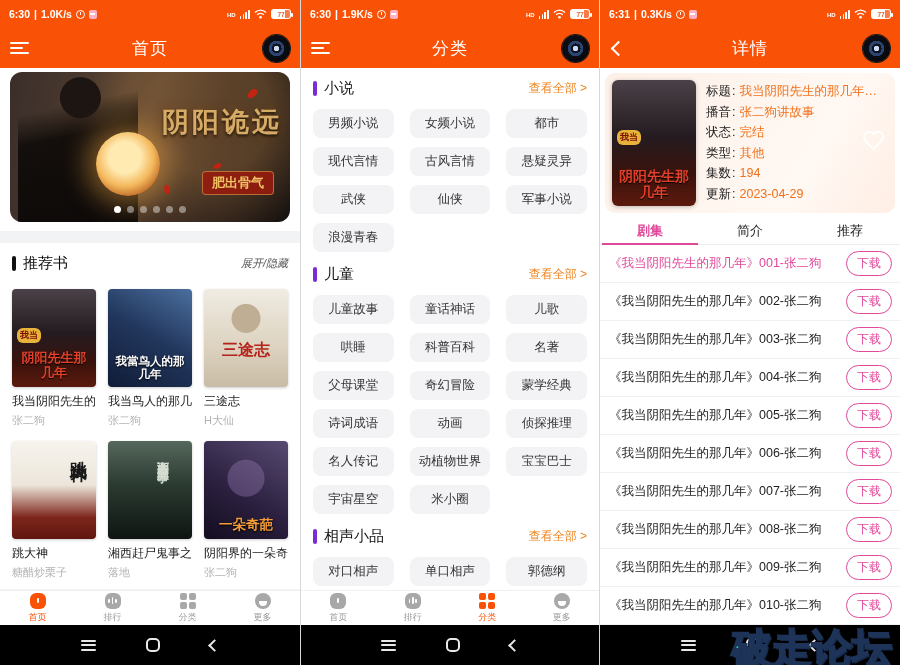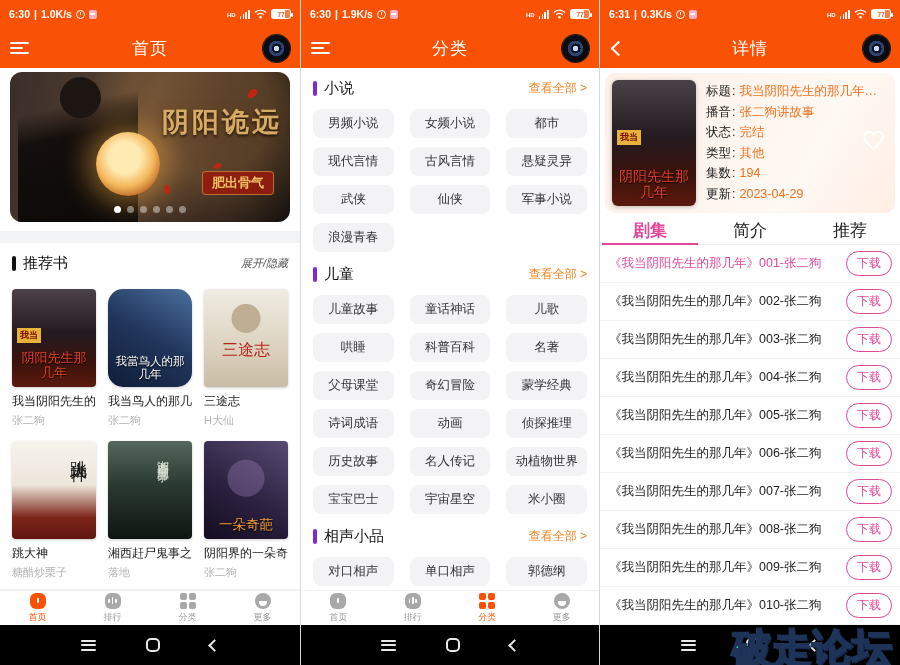--- a/index.html
+++ b/index.html
@@ -102,26 +102,26 @@
   .sec-bar.purple{background:var(--purple);}
   .sec-title{font-size:15px;font-weight:normal;color:#111;}
   .sec-toggle{margin-left:auto;font-size:11px;color:#555;font-style:italic;cursor:pointer;}
   .sec-link{margin-left:auto;font-size:12px;color:var(--link-orange);cursor:pointer;}
   .book-grid{display:grid;grid-template-columns:repeat(3,1fr);gap:13px 12px;padding:12px 12px 0;}
   .book{min-width:0;cursor:pointer;}
   .cover{height:98px;border-radius:4px;position:relative;overflow:hidden;box-shadow:0 1px 3px rgba(0,0,0,.2);}
   .b-title{font-size:12px;color:#222;margin-top:6px;white-space:nowrap;overflow:hidden;}
   .b-author{font-size:11px;color:#b3b3b3;margin-top:3px;white-space:nowrap;overflow:hidden;}
   .cv-tag{position:absolute;left:5px;top:40%;background:#e8b33a;color:#7a1208;font-size:9px;
-          font-weight:bold;padding:1px 3px;border-radius:0;z-index:2;}
-  .cv-text{position:absolute;left:4px;right:4px;bottom:6px;text-align:center;font-weight:400;
+          font-weight:bold;padding:1px 3px;border-radius:6px;z-index:2;}
+  .cv-text{position:absolute;left:4px;right:4px;bottom:6px;text-align:center;font-weight:700;
            line-height:1.15;z-index:1;}
   .c1{background:linear-gradient(180deg,#4a4248 0%,#241b20 45%,#3a120c 75%,#5c1a0e 100%);}
   .c1 .cv-text{color:#e2402a;font-size:13px;text-shadow:0 1px 1px #000;}
-  .c2{background:linear-gradient(210deg,#4b6f9e 0%,#22375d 48%,#101c38 100%);border-radius:15px;}
+  .c2{background:linear-gradient(210deg,#4b6f9e 0%,#22375d 48%,#101c38 100%);}
   .c2 .cv-text{color:#fff;font-size:11.5px;text-shadow:0 1px 2px #000;}
   .c3{background:radial-gradient(circle at 50% 30%,#bfae93 0 14px,rgba(0,0,0,0) 15px),
                  linear-gradient(180deg,#f0ece2 0%,#dcd2bf 60%,#c9bca6 100%);}
   .c3 .cv-text{color:#b5231a;font-size:16px;bottom:28px;}
   .c4{background:linear-gradient(180deg,#f7f4ee 0%,#ece5da 45%,#7e261c 78%,#5f160f 100%);}
   .c4 .cv-text{writing-mode:vertical-rl;left:auto;right:8px;top:6px;bottom:auto;color:#191919;
                font-size:17px;letter-spacing:2px;}
   .c5{background:linear-gradient(180deg,#56675c 0%,#2b3a31 45%,#0e1511 100%);}
   .c5 .cv-text{writing-mode:vertical-rl;left:50%;transform:translateX(-50%);top:10px;bottom:auto;
                color:#d4ddcf;font-size:12px;letter-spacing:2px;}
@@ -141,21 +141,21 @@
            box-shadow:0 1px 4px rgba(0,0,0,.25);}
   .d-cover .cv-text{font-size:14px;}
   .d-fields{flex:1;min-width:0;margin-left:10px;display:flex;flex-direction:column;
             justify-content:space-between;padding:3px 0;}
   .field{display:flex;align-items:baseline;font-size:12.5px;white-space:nowrap;min-width:0;text-align:right;}
   .f-label{color:#222;flex:none;}
   .f-label::after{content:":";margin:0 4px 0 1px;color:#222;}
   .f-value{color:var(--value-orange);overflow:hidden;text-overflow:ellipsis;min-width:0;}
   .heart{position:absolute;right:9px;top:56px;width:24px;height:22px;cursor:pointer;}
   .tabs3{display:flex;height:28px;margin-top:4px;border-bottom:1px solid #ececec;}
-  .tab3{flex:1;display:flex;align-items:center;justify-content:center;font-size:17px;color:#222;
+  .tab3{flex:1;display:flex;align-items:center;justify-content:center;font-size:13px;color:#222;
         position:relative;cursor:pointer;font-family:Liberation Serif, serif;}
   .tab3.active{color:var(--pink);font-weight:bold;}
   .tab3.active::after{content:'';position:absolute;left:2px;right:2px;bottom:-1px;height:2px;background:var(--pink);}
   .ep{height:38px;display:flex;align-items:center;padding:0 8px 0 9px;border-bottom:1px solid #f1f1f1;cursor:pointer;}
   .ep-title{flex:1;font-size:12.5px;color:#222;white-space:nowrap;overflow:hidden;}
   .ep.hl .ep-title{color:var(--pink);}
   .dl{flex:none;border:1.5px solid var(--pink);color:var(--pink);background:#fff;font-size:12px;
       border-radius:13px;padding:3px 10px;cursor:pointer;font-family:inherit;}
 
   
@@ -381,21 +381,20 @@
         <div class="tag">儿歌</div>
         <div class="tag">哄睡</div>
         <div class="tag">科普百科</div>
         <div class="tag">名著</div>
         <div class="tag">父母课堂</div>
         <div class="tag">奇幻冒险</div>
         <div class="tag">蒙学经典</div>
         <div class="tag">诗词成语</div>
         <div class="tag">动画</div>
         <div class="tag">侦探推理</div>
-        <div class="tag">历史故事</div>
         <div class="tag">名人传记</div>
         <div class="tag">动植物世界</div>
         <div class="tag">宝宝巴士</div>
         <div class="tag">宇宙星空</div>
         <div class="tag">米小圈</div>
       </div>
       <div class="sec-head">
         <i class="sec-bar purple"></i>
         <span class="sec-title">相声小品</span>
         <span class="sec-link">查看全部 &gt;</span>

